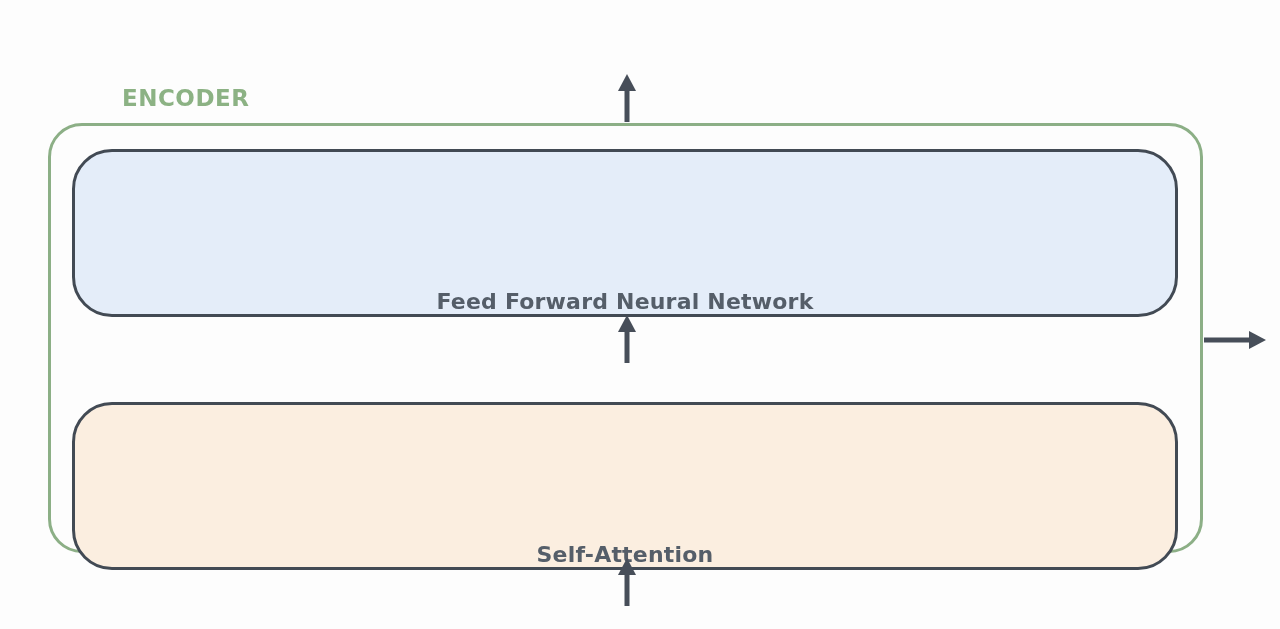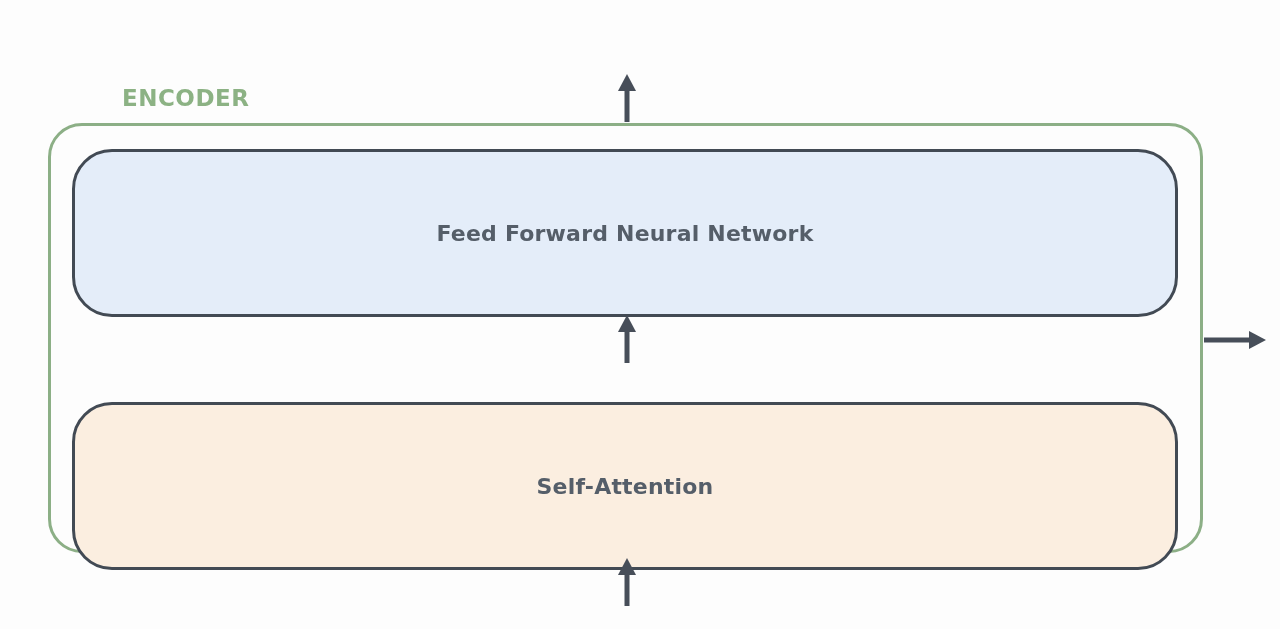--- a/index.html
+++ b/index.html
@@ -46,21 +46,21 @@
   }
 
   .block {
     position: absolute;
     left: 21px;
     width: 1106px;
     height: 168px;
     border: 3.5px solid var(--block-border);
     border-radius: 40px;
     display: flex;
-    align-items: center;
+    align-items: flex-end;
     justify-content: center;
   }
   .block.ffnn { top: 23px;  background: var(--ffnn-fill); }
   .block.attn { top: 236px; background: var(--attention-fill); margin-top: 40px; }
 
   .block-label {
     font-size: 22px;
     font-weight: 700;
     letter-spacing: 0.2px;
     color: var(--block-text);

